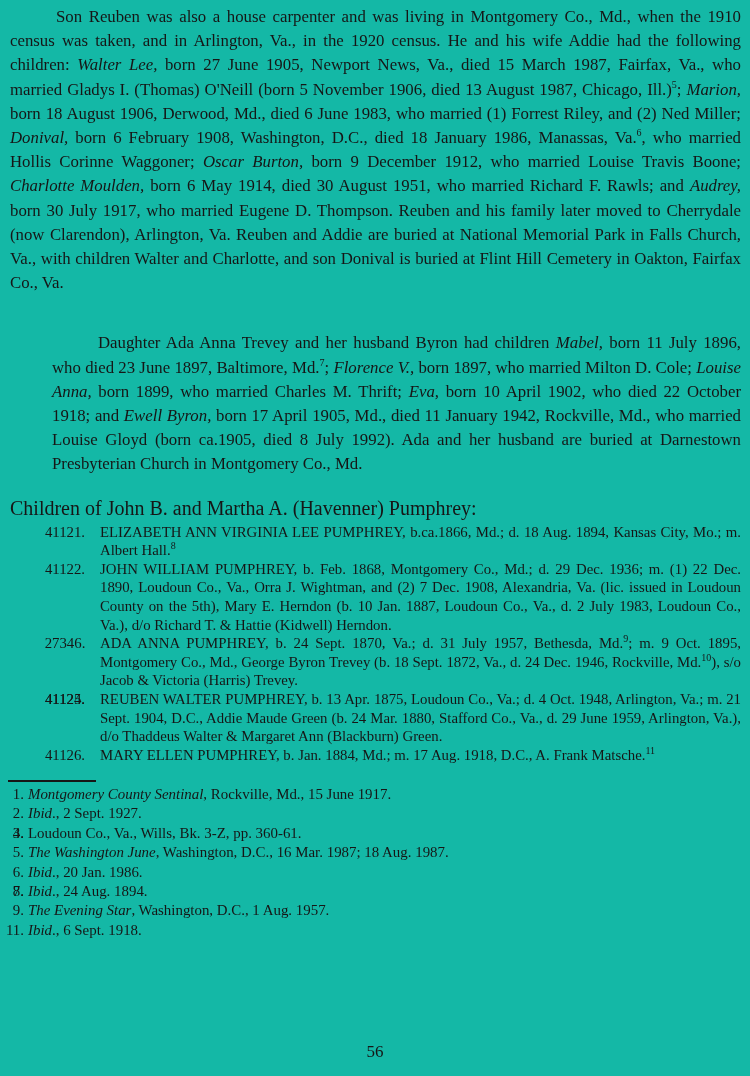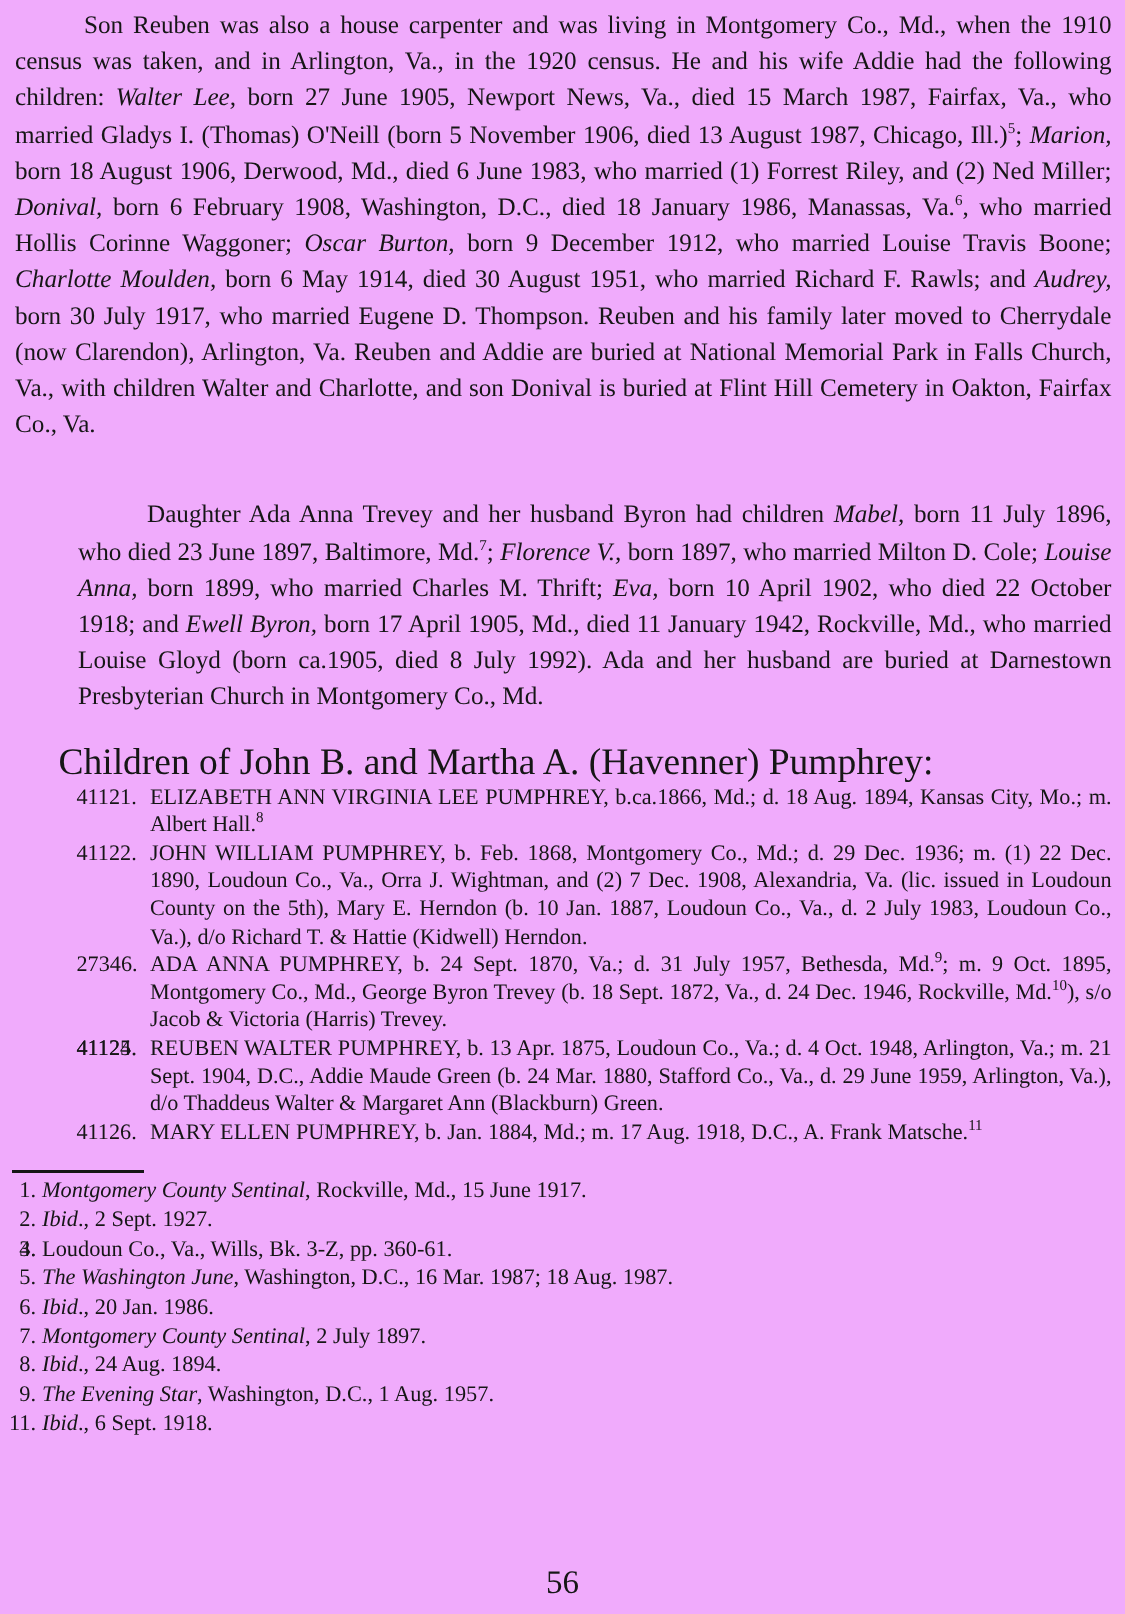--- a/index.html
+++ b/index.html
@@ -22,40 +22,39 @@
   .body-par {
     margin: 0;
     font-size: 16.8px;
     line-height: 24.2px;
     text-align: justify;
     text-indent: 46px;
   }
   .par2 { margin-top: 36px; margin-left: 42px; }
   .heading {
     margin-top: 20px;
-    font-size: 25px;
+    font-size: 20px;
     line-height: 23px;
-    margin-left: 29px;
   }
   .entries {
     margin-top: 3px;
     font-size: 14.8px;
     line-height: 18.6px;
   }
   .entry {
     position: relative;
     padding-left: 90px;
     text-align: justify;
   }
   .entry-num {
     position: absolute;
-    left: 41px;
+    left: 28px;
     top: 0;
     width: 54px;
-    text-align: left;
+    text-align: center;
   }
   .footnotes {
     position: absolute;
     left: 10px;
     top: 780px;
     width: 730px;
     font-size: 14.9px;
     line-height: 19.4px;
   }
   .fn-rule {
@@ -80,27 +79,27 @@
     font-size: 10px;
     vertical-align: super;
     line-height: 0;
   }
   .page-number {
     position: absolute;
     top: 1042px;
     left: 0;
     width: 100%;
     text-align: center;
-    font-size: 22px;
+    font-size: 17px;
   }
 </style>
 </head>
 <body>
 
-<div class="page" style="background: #f0abfc; color: rgb(22, 22, 22);">
+<div class="page" style="background: #14b8a6; color: rgb(22, 22, 22);">
 
   <p class="body-par"><span>Son Reuben was also a house carpenter and was living in Montgomery Co., Md., when the 1910 census was taken, and in Arlington, Va., in the 1920 census.  He and his wife Addie had the following children: </span><span class="it">Walter Lee,</span><span> born 27 June 1905, Newport News, Va., died 15 March 1987, Fairfax, Va., who married Gladys I. (Thomas) O'Neill (born 5 November 1906, died 13 August 1987, Chicago, Ill.)</span><sup>5</sup><span>; </span><span class="it">Marion,</span><span> born 18 August 1906, Derwood, Md., died 6 June 1983, who married (1) Forrest Riley, and (2) Ned Miller; </span><span class="it">Donival,</span><span> born 6 February 1908, Washington, D.C., died 18 January 1986, Manassas, Va.</span><sup>6</sup><span>, who married Hollis Corinne Waggoner; </span><span class="it">Oscar Burton,</span><span> born 9 December 1912, who married Louise Travis Boone; </span><span class="it">Charlotte Moulden,</span><span> born 6 May 1914, died 30 August 1951, who married Richard F. Rawls; and </span><span class="it">Audrey,</span><span> born 30 July 1917, who married Eugene D. Thompson.  Reuben and his family later moved to Cherrydale (now Clarendon), Arlington, Va.  Reuben and Addie are buried at National Memorial Park in Falls Church, Va., with children Walter and Charlotte, and son Donival is buried at Flint Hill Cemetery in Oakton, Fairfax Co., Va.</span></p>
 
   <p class="body-par par2"><span>Daughter Ada Anna Trevey and her husband Byron had children </span><span class="it">Mabel,</span><span> born 11 July 1896, who died 23 June 1897, Baltimore, Md.</span><sup>7</sup><span>; </span><span class="it">Florence V.,</span><span> born 1897, who married Milton D. Cole; </span><span class="it">Louise Anna,</span><span> born 1899, who married Charles M. Thrift; </span><span class="it">Eva,</span><span> born 10 April 1902, who died 22 October 1918; and </span><span class="it">Ewell Byron,</span><span> born 17 April 1905, Md., died 11 January 1942, Rockville, Md., who married Louise Gloyd (born ca.1905, died 8 July 1992).  Ada and her husband are buried at Darnestown Presbyterian Church in Montgomery Co., Md.</span></p>
 
   <div class="heading">Children of John B. and Martha A. (Havenner) Pumphrey:</div>
 
   <div class="entries" id="entries">
       <div class="entry"><span class="entry-num">41121.</span><span class="entry-text"><span>ELIZABETH ANN VIRGINIA LEE PUMPHREY, b.ca.1866, Md.; d. 18 Aug. 1894, Kansas City, Mo.; m. Albert Hall.</span><sup>8</sup></span></div>
       <div class="entry"><span class="entry-num">41122.</span><span class="entry-text"><span>JOHN WILLIAM PUMPHREY, b. Feb. 1868, Montgomery Co., Md.; d. 29 Dec. 1936; m. (1) 22 Dec. 1890, Loudoun Co., Va., Orra J. Wightman, and (2) 7 Dec. 1908, Alexandria, Va. (lic. issued in Loudoun County on the 5th), Mary E. Herndon (b. 10 Jan. 1887, Loudoun Co., Va., d. 2 July 1983, Loudoun Co., Va.), d/o Richard T. &amp; Hattie (Kidwell) Herndon.</span></span></div>
@@ -112,21 +111,21 @@
 
   <div class="footnotes">
     <div class="fn-rule"></div>
     <div id="fn-list">
         <div class="fn"><span class="fn-num">1.</span><span class="fn-text"><span class="it">Montgomery County Sentinal</span><span>, Rockville, Md., 15 June 1917.</span></span></div>
         <div class="fn"><span class="fn-num">2.</span><span class="fn-text"><span class="it">Ibid</span><span>., 2 Sept. 1927.</span></span></div>
         <div class="fn"><span class="fn-num">3.</span></div>
         <div class="fn"><span class="fn-num">4.</span><span class="fn-text"><span>Loudoun Co., Va., Wills, Bk. 3-Z, pp. 360-61.</span></span></div>
         <div class="fn"><span class="fn-num">5.</span><span class="fn-text"><span class="it">The Washington June</span><span>, Washington, D.C., 16 Mar. 1987; 18 Aug. 1987.</span></span></div>
         <div class="fn"><span class="fn-num">6.</span><span class="fn-text"><span class="it">Ibid</span><span>., 20 Jan. 1986.</span></span></div>
-        <div class="fn"><span class="fn-num">7.</span><span class="fn-text"><span class="it">Montgomery County Sentinal</span><span>, 2 July 1897.</span></span></div>
+        <div class="fn"><span class="fn-num">7.</span></div>
         <div class="fn"><span class="fn-num">8.</span><span class="fn-text"><span class="it">Ibid</span><span>., 24 Aug. 1894.</span></span></div>
         <div class="fn"><span class="fn-num">9.</span><span class="fn-text"><span class="it">The Evening Star</span><span>, Washington, D.C., 1 Aug. 1957.</span></span></div>
         <div class="fn"><span class="fn-num">11.</span><span class="fn-text"><span class="it">Ibid</span><span>., 6 Sept. 1918.</span></span></div>
       </div>
   </div>
 
   <div class="page-number">56</div>
 
 </div>
 

